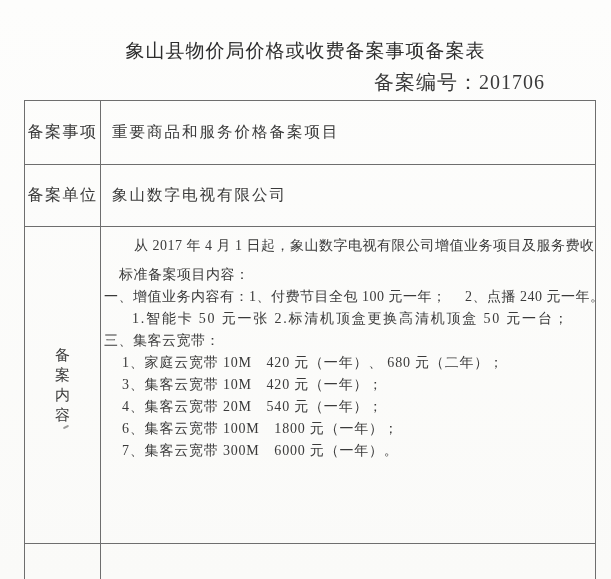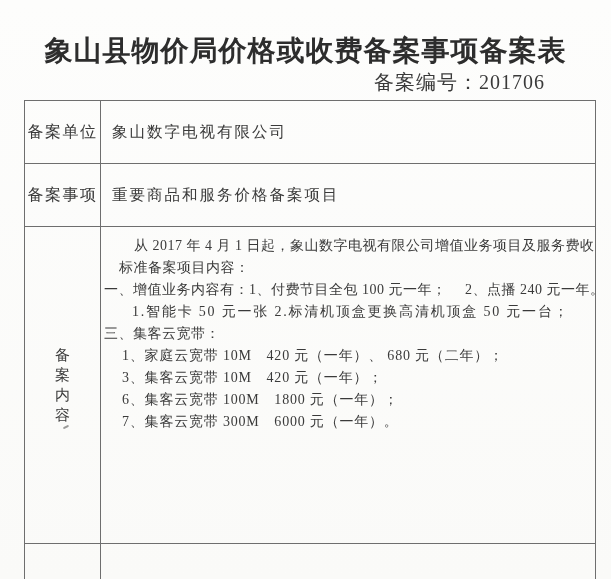--- a/index.html
+++ b/index.html
@@ -7,26 +7,26 @@
     position: relative;
     width: 611px;
     height: 579px;
     background: linear-gradient(#fdfdfc, #fafaf8);
     overflow: hidden;
     font-family: "Liberation Serif", "DejaVu Serif", serif;
     color: #383838;
   }
   .title {
     position: absolute;
-    top: 32px;
+    top: 38px;
     left: 0;
     width: 100%;
     text-align: center;
-    font-size: 28px;
-    font-weight: bold;
+    font-size: 19px;
+    font-weight: normal;
     letter-spacing: 1px;
     color: #2d2d2d;
     white-space: nowrap;
   }
   .record-no {
     position: absolute;
     top: 69px;
     right: 66px;
     font-size: 20px;
     letter-spacing: 1px;
@@ -77,21 +77,21 @@
   .cell-content {
     flex: 1 1 auto;
     box-sizing: border-box;
     padding: 8px 2px 0 2px;
     font-size: 14px;
     color: #3a3a3a;
     overflow: hidden;
   }
   .ln { line-height: 22px; white-space: pre; letter-spacing: 0.5px; }
   .ln-ind2 { padding-left: 31px; }
-  .ln-wrap { padding-left: 16px; }
+  .ln-wrap { padding-left: 16px; margin-top: 7px; }
   .ln-top  { padding-left: 1px; }
   .ln-s1   { padding-left: 29px; letter-spacing: 1.8px; }
   .ln-s2   { padding-left: 9px;  letter-spacing: 0.4px; }
   .ln-bb   { padding-left: 19px; letter-spacing: 0.8px; }
   .ink-mark {
     position: absolute;
     left: 38px;
     top: 199px;
     width: 6px;
     height: 2px;
@@ -104,46 +104,47 @@
 <body>
 
 <div class="page">
 
   <div class="title">象山县物价局价格或收费备案事项备案表</div>
 
   <div class="record-no"><span>备案编号：</span><span>201706</span></div>
 
   <div class="filing-table">
 
+    <div class="t-row r2">
+      <div class="cell-label">备案事项</div>
+      <div class="cell-value">重要商品和服务价格备案项目</div>
+    </div>
+
     <div class="t-row r1">
       <div class="cell-label">备案单位</div>
       <div class="cell-value">象山数字电视有限公司</div>
-    </div>
-
-    <div class="t-row r2">
-      <div class="cell-label">备案事项</div>
-      <div class="cell-value">重要商品和服务价格备案项目</div>
     </div>
 
     <div class="t-row r3">
       <div class="cell-label vertical">
         <span class="vchar">备</span>
         <span class="vchar">案</span>
         <span class="vchar">内</span>
         <span class="vchar">容</span>
         <span class="ink-mark"></span>
       </div>
       <div class="cell-content">
         <div class="ln ln-ind2">从 2017 年 4 月 1 日起，象山数字电视有限公司增值业务项目及服务费收费</div>
         <div class="ln ln-wrap">标准备案项目内容：</div>
         <div class="ln ln-top">一、增值业务内容有：1、付费节目全包 100 元一年；　 2、点播 240 元一年。</div>
         <div class="ln ln-s1">1.智能卡 50 元一张 2.标清机顶盒更换高清机顶盒 50 元一台；</div>
         <div class="ln ln-top">三、集客云宽带：</div>
         <div class="ln ln-bb">1、家庭云宽带 10M　420 元（一年）、 680 元（二年）；</div>
         <div class="ln ln-bb">3、集客云宽带 10M　420 元（一年）；</div>
+        <div class="ln ln-bb">4、集客云宽带 20M　540 元（一年）；</div>
         <div class="ln ln-bb">6、集客云宽带 100M　1800 元（一年）；</div>
         <div class="ln ln-bb">7、集客云宽带 300M　6000 元（一年）。</div>
       </div>
     </div>
 
     <div class="t-row r4">
       <div class="cell-label"></div>
       <div class="cell-content"></div>
     </div>
 

